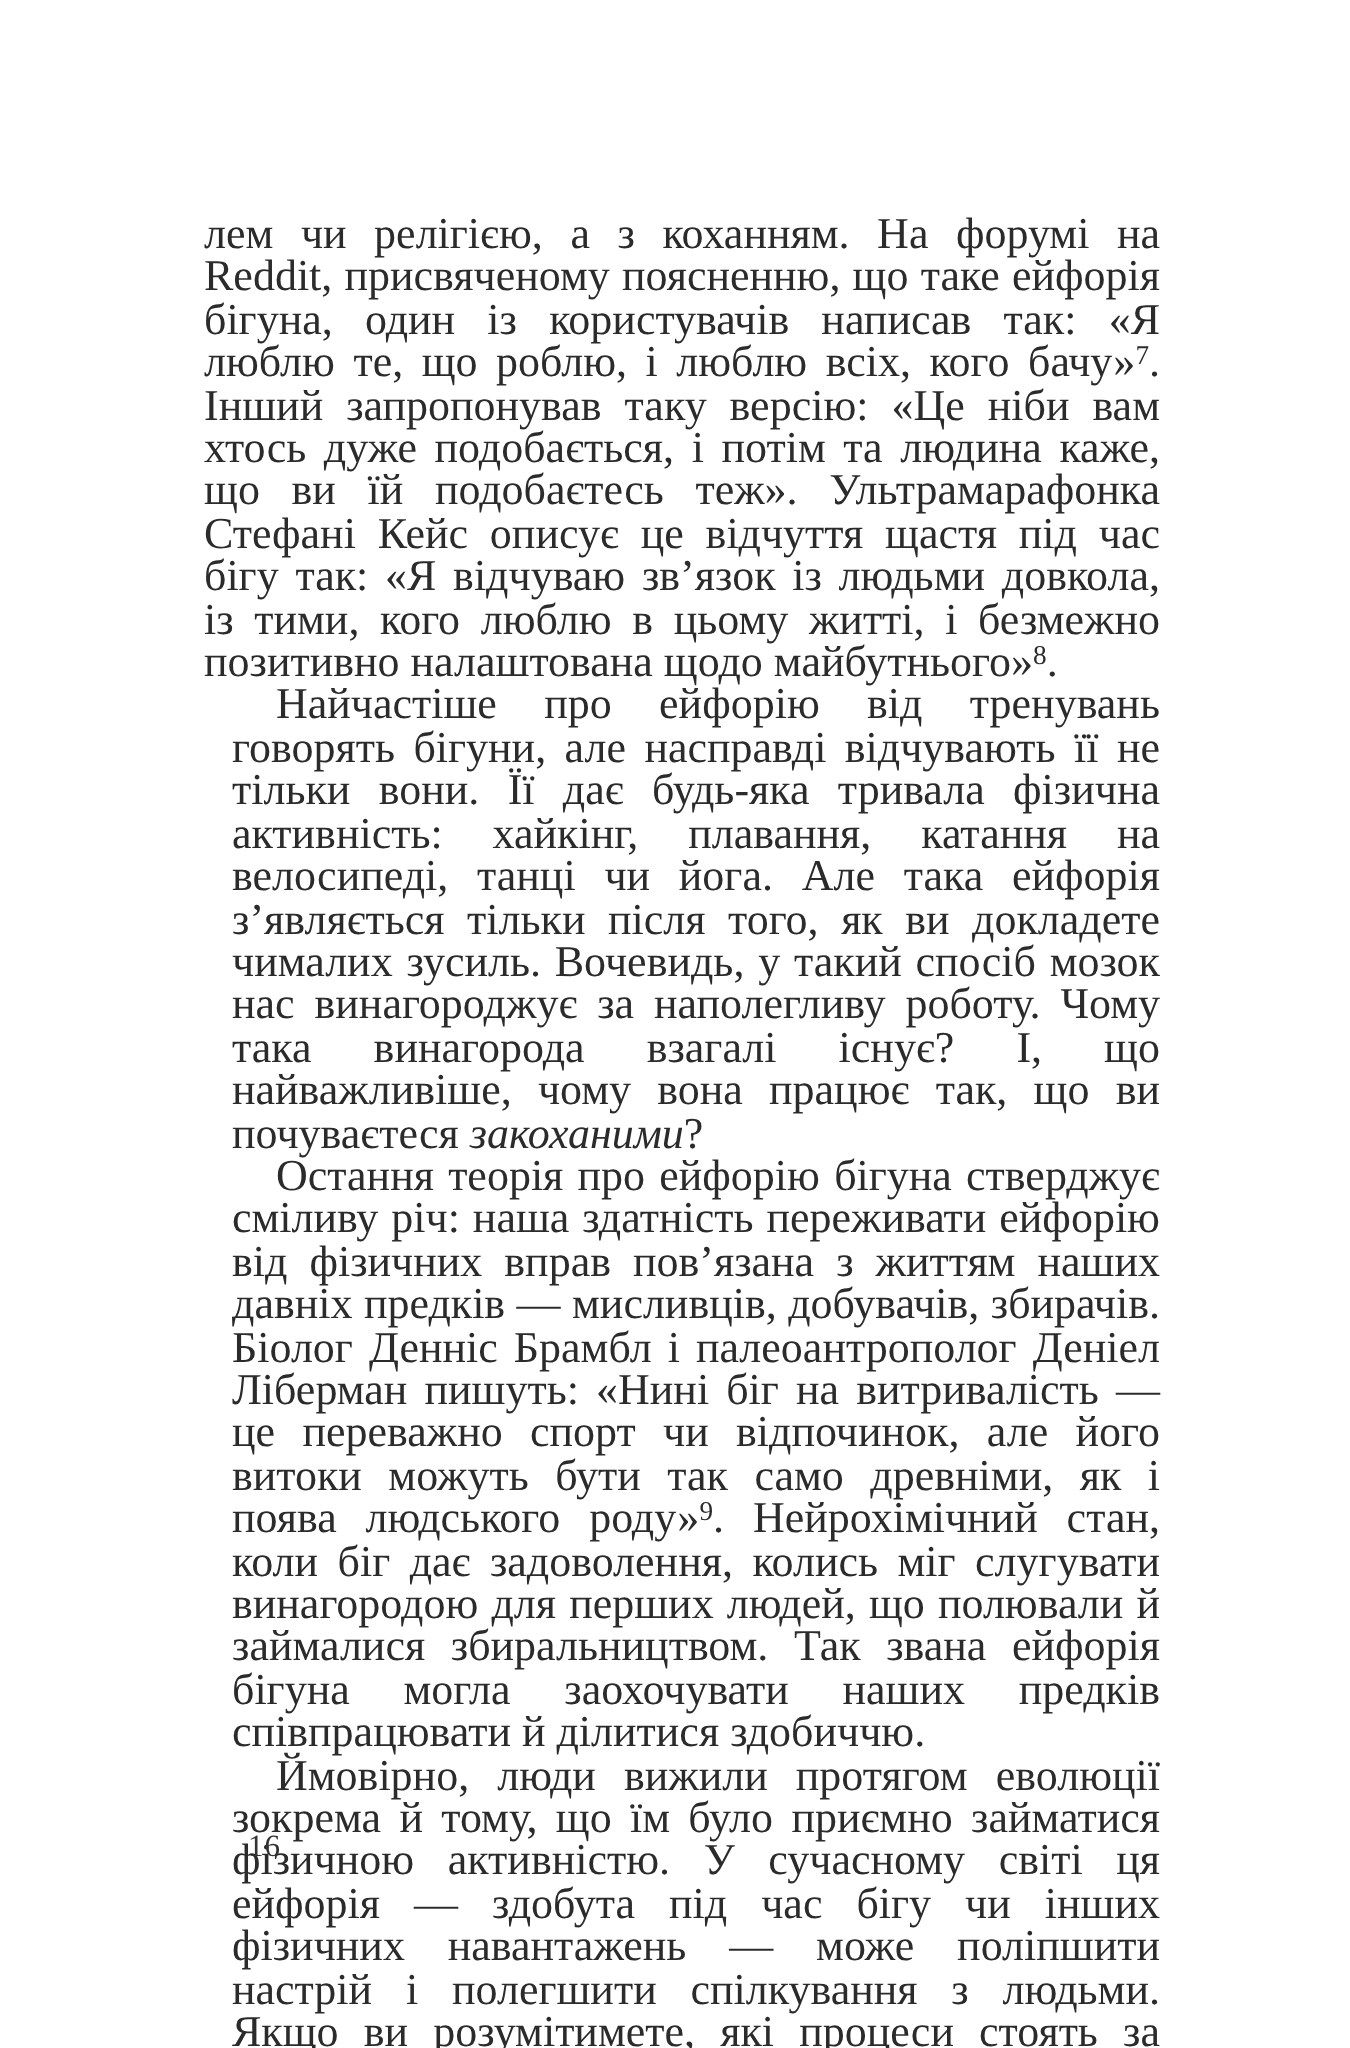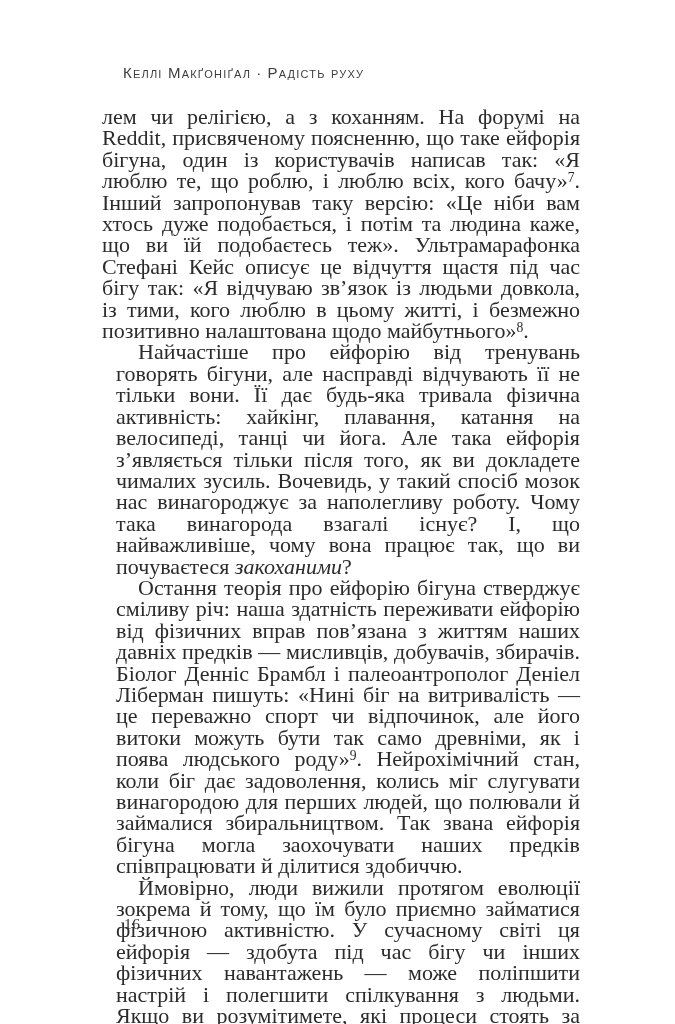--- a/index.html
+++ b/index.html
@@ -63,23 +63,20 @@
     font-size: 15.5px;
     color: #333333;
     letter-spacing: 0.5px;
   }
 </style>
 </head>
 <body>
 
 <div class="page">
 
-  <header class="running-head">
-    <span>Келлі Макґоніґал</span><span class="sep">·</span><span>Радість руху</span>
-  </header>
 
   <main class="text-block">
       <p class="para"><span>лем чи релігією, а з коханням. На форумі на Reddit, присвяченому поясненню, що таке ейфорія бігуна, один із користувачів написав так: «Я люблю те, що роблю, і люблю всіх, кого бачу»</span><span class="sup">7</span><span>. Інший запропонував таку версію: «Це ніби вам хтось дуже подобається, і потім та людина каже, що ви їй подобаєтесь теж». Ультрамарафонка Стефані Кейс описує це відчуття щастя під час бігу так: «Я відчуваю зв’язок із людьми довкола, із тими, кого люблю в цьому житті, і безмежно позитивно налаштована щодо майбутнього»</span><span class="sup">8</span><span>.</span></p>
       <p class="para indent"><span>Найчастіше про ейфорію від тренувань говорять бігуни, але насправді відчувають її не тільки вони. Її дає будь-яка тривала фізична активність: хайкінг, плавання, катання на велосипеді, танці чи йога. Але така ейфорія з’являється тільки після того, як ви докладете чималих зусиль. Вочевидь, у такий спосіб мозок нас винагороджує за наполегливу роботу. Чому така винагорода взагалі існує? І, що найважливіше, чому вона працює так, що ви почуваєтеся </span><span class="italic">закоханими</span><span>?</span></p>
       <p class="para indent"><span>Остання теорія про ейфорію бігуна стверджує сміливу річ: наша здатність переживати ейфорію від фізичних вправ пов’язана з життям наших давніх предків — мисливців, добувачів, збирачів. Біолог Денніс Брамбл і палеоантрополог Деніел Ліберман пишуть: «Нині біг на витривалість — це переважно спорт чи відпочинок, але його витоки можуть бути так само древніми, як і поява людського роду»</span><span class="sup">9</span><span>. Нейрохімічний стан, коли біг дає задоволення, колись міг слугувати винагородою для перших людей, що полювали й займалися збиральництвом. Так звана ейфорія бігуна могла заохочувати наших предків співпрацювати й ділитися здобиччю.</span></p>
       <p class="para indent"><span>Ймовірно, люди вижили протягом еволюції зокрема й тому, що їм було приємно займатися фізичною активністю. У сучасному світі ця ейфорія — здобута під час бігу чи інших фізичних навантажень — може поліпшити настрій і полегшити спілкування з людьми. Якщо ви розумітимете, які процеси стоять за цією ейфорією, то зможете обернути її собі на користь і досягти своєї мети: не лише почуватися частиною спільноти, а й віднайти фізичні вправи, що п’янитимуть, мов кохання, і даруватимуть радість почуватися щасливим.</span></p>
     </main>
 
   <footer>
     <span class="page-number">16</span>

